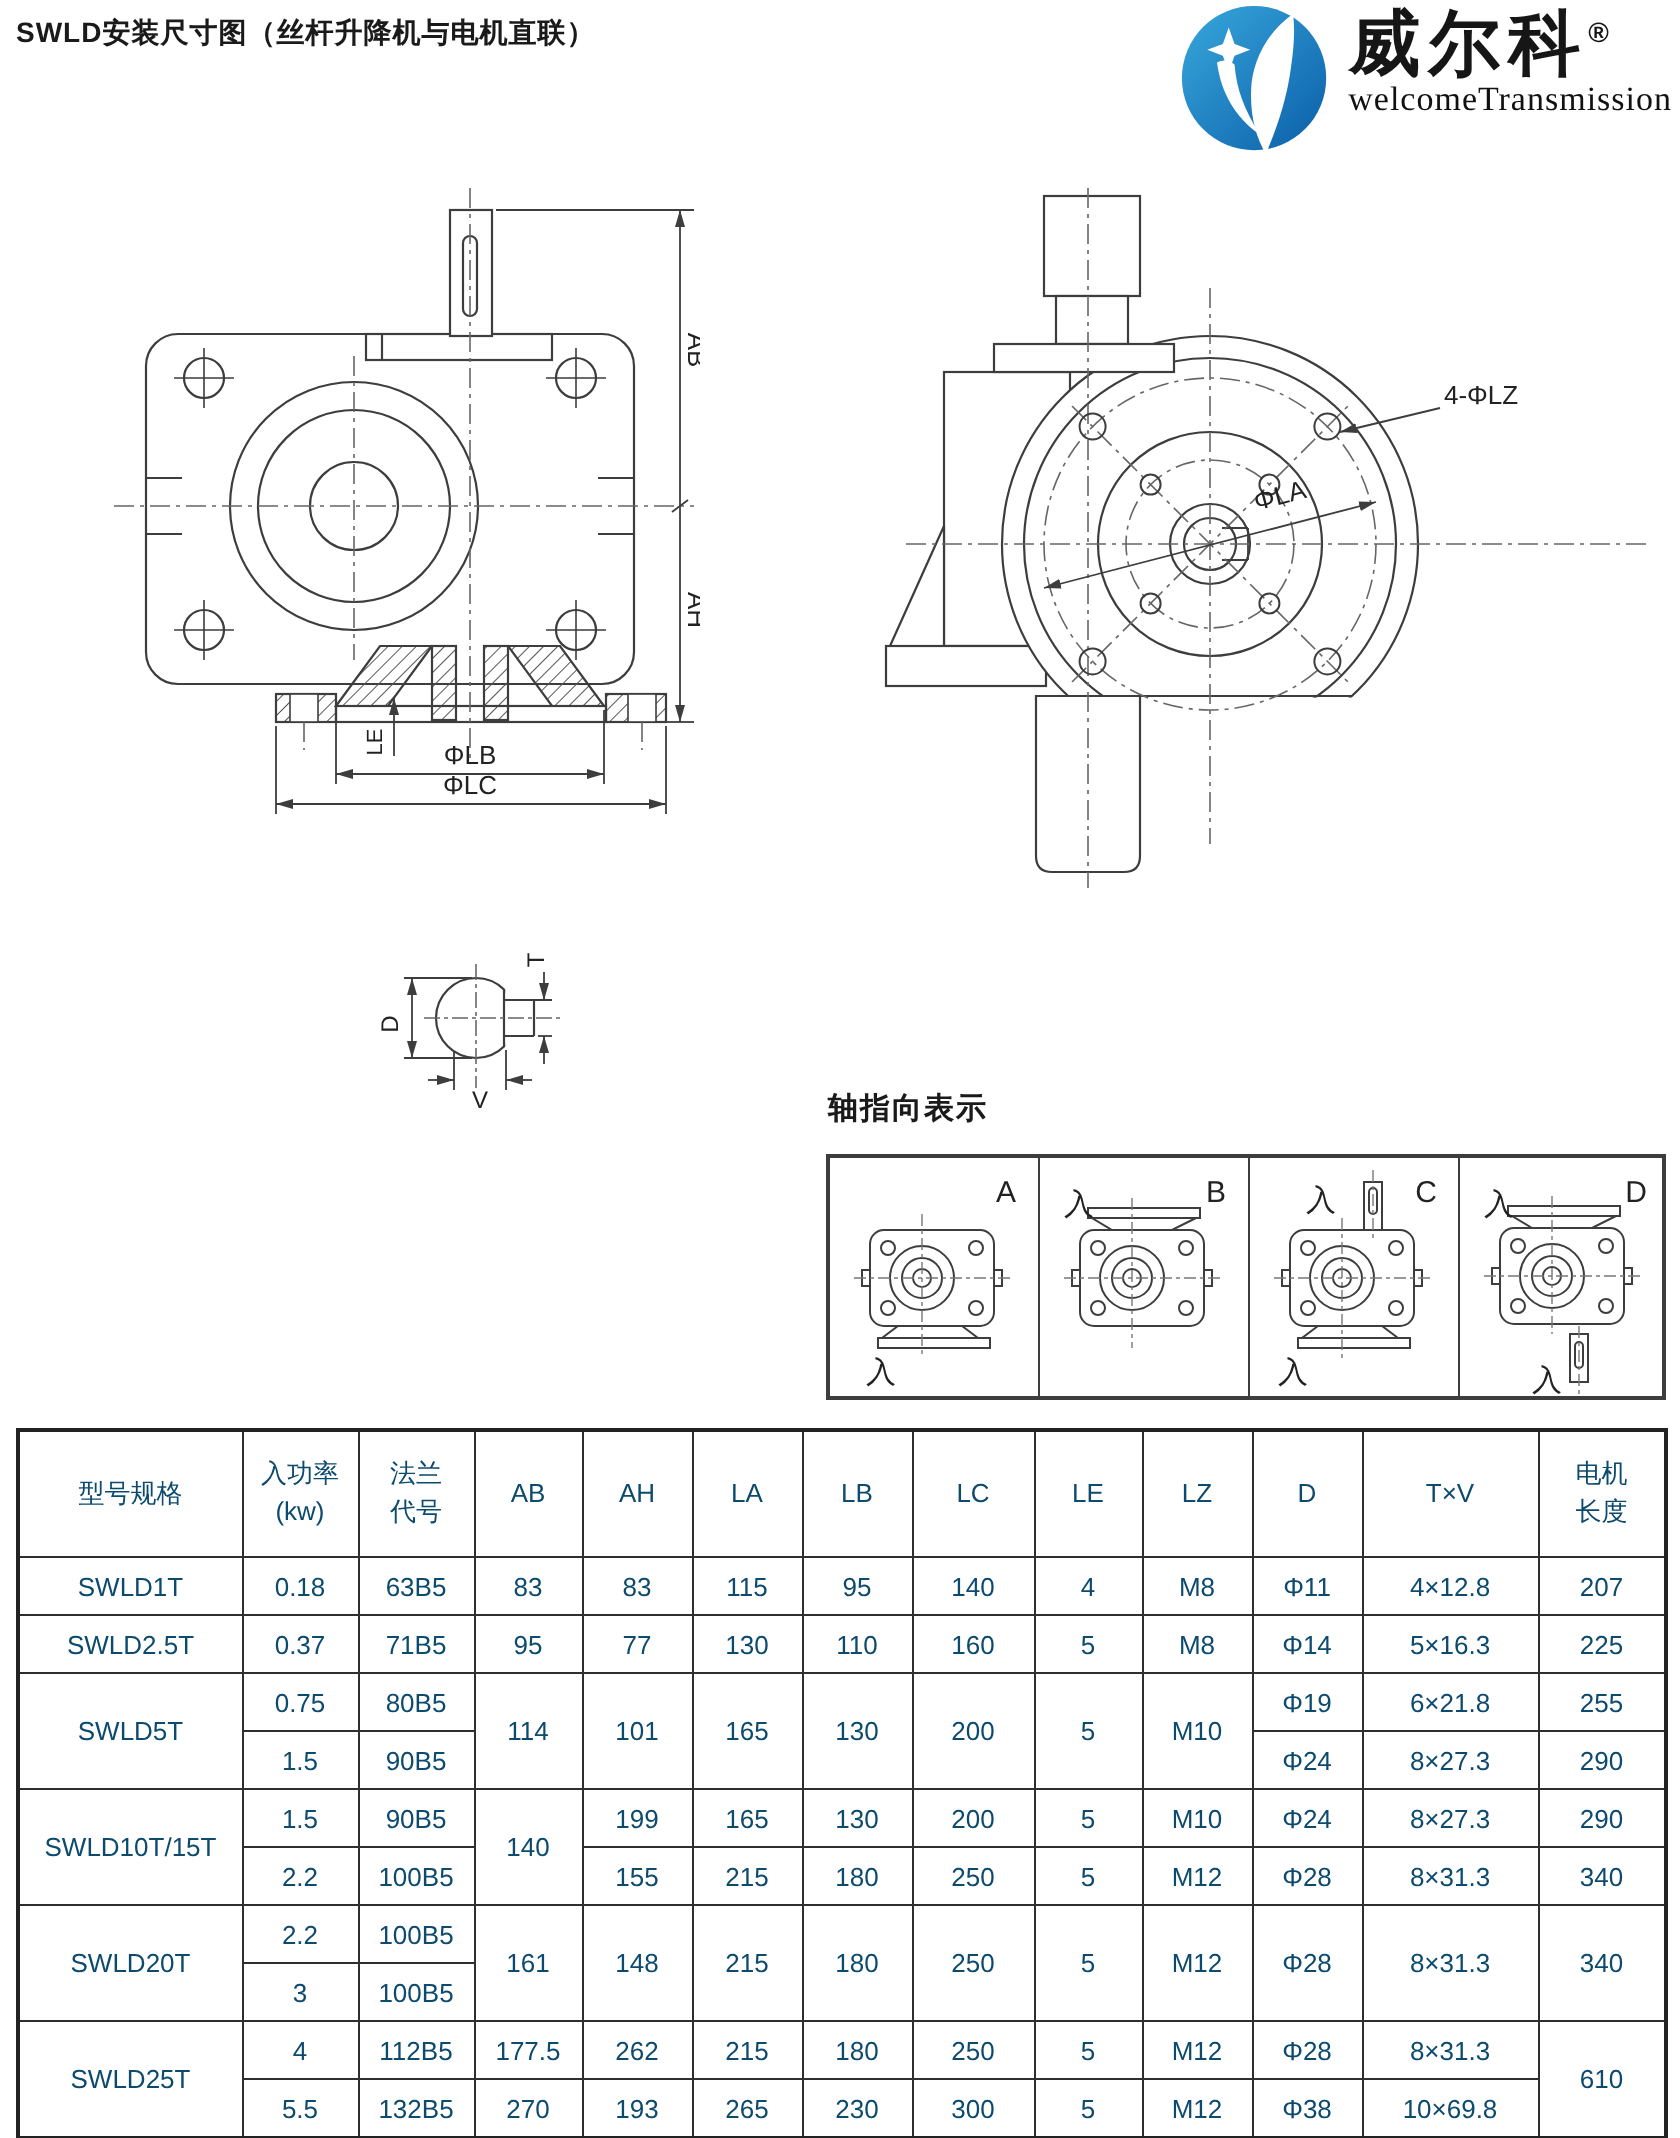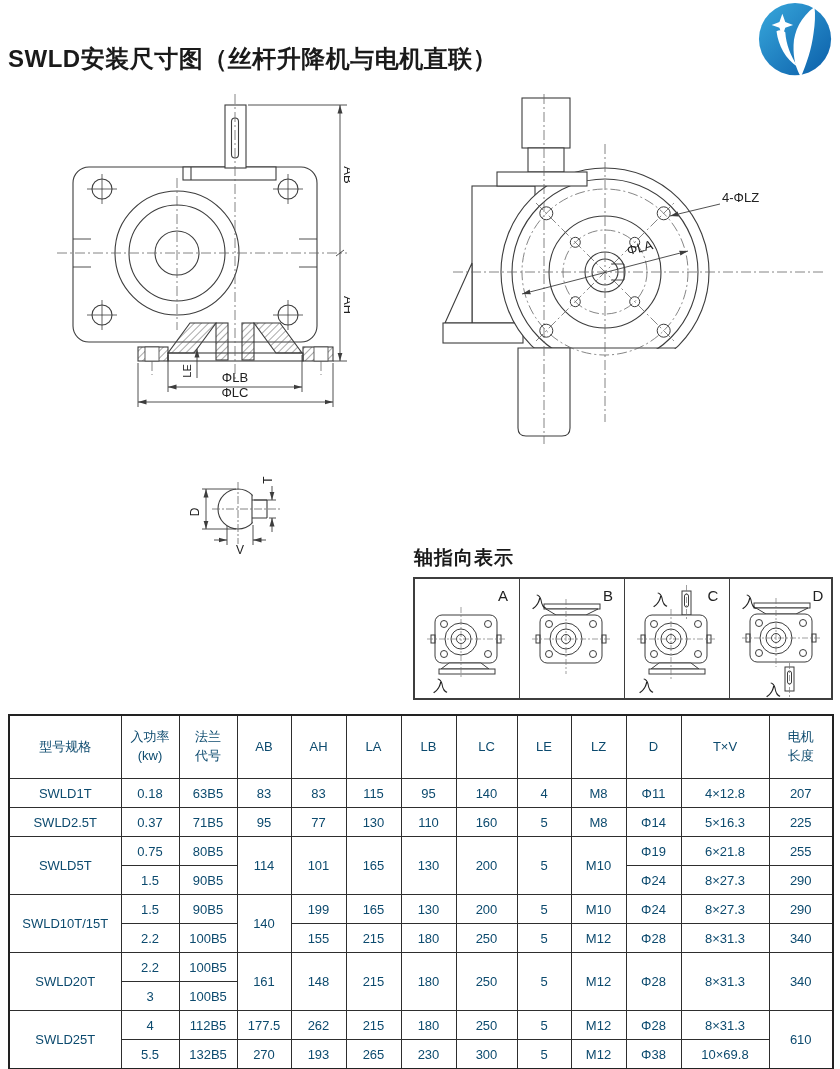--- a/index.html
+++ b/index.html
@@ -1,29 +1,29 @@
 <!DOCTYPE html>
 <html><head>
 <meta charset="utf-8">
 <style>
   html,body { margin:0; padding:0; background:#ffffff; }
   .page { position:relative; width:840px; height:1069px; background:#fff;
           font-family:"Liberation Sans", sans-serif; color:#1a1a1a; overflow:hidden; }
-  .page-title { position:absolute; left:8px; top:8px; font-size:24px; font-weight:bold; letter-spacing:.5px;margin-top:35px; }
+  .page-title { position:absolute; left:8px; top:8px; font-size:14px; font-weight:bold; letter-spacing:.5px; }
   
   .logo { position:absolute; right:4px; top:2px; display:flex; align-items:flex-start; }
   .logo-text { margin-left:6px; }
   .brand-row { font-size:36px; font-weight:bold; letter-spacing:4px; line-height:1.1; color:#161616; white-space:nowrap; }
   .brand-row sup { font-size:14px; letter-spacing:0; vertical-align:super; }
   .logo-sub { font-family:"Liberation Serif", serif; font-size:17px; color:#111; margin-top:-2px; letter-spacing:.5px; }
   
   .drw { position:absolute; }
   svg text { font-family:"Liberation Sans", sans-serif; }
   
-  .axis-title { position:absolute; left:414px; top:545px; font-size:19px; font-weight:bold; letter-spacing:1px; }
+  .axis-title { position:absolute; left:414px; top:545px; font-size:15px; font-weight:bold; letter-spacing:1px; }
   .axis-box { position:absolute; left:413px; top:577px; width:420px; height:123px;
               border:2px solid #3d3d3d; box-sizing:border-box; display:flex; }
   .axis-cell { flex:1 1 0; border-right:1px solid #3d3d3d; position:relative; }
   .axis-cell:last-child { border-right:none; }
   
   .spec-table { position:absolute; left:8px; top:714px; width:824px; border-collapse:collapse;
                 table-layout:fixed; font-size:13px; text-align:center; color:#0c4a6e; }
   .spec-table, .spec-table th, .spec-table td { border:1px solid #2e2e2e; }
   .spec-table { border:2px solid #222; }
   .spec-table th { height:62px; font-weight:normal; padding:0; line-height:1.45; }
@@ -42,20 +42,24 @@
         <linearGradient id="lg" x1="0" y1="0" x2="1" y2="1">
           <stop offset="0" stop-color="#38a8dc"></stop>
           <stop offset="1" stop-color="#0b5ea9"></stop>
         </linearGradient>
       </defs>
       <circle cx="40" cy="38" r="37" fill="url(#lg)"></circle>
       <path d="M60,5 C46,15 39,30 38.5,44 C38,58 41,68 46,77 C52,63 57,48 59,32 C60.5,22 61,13 60,5 Z" fill="#fff"></path>
       <path d="M21,30 C23,45 30,58 43,67 C35,54 31,44 30,31 C27,28.5 23.5,28.5 21,30 Z" fill="#fff"></path>
       <path d="M27,12 L30,20.5 L38,23.5 L30,26.5 L27,35 L24,26.5 L16,23.5 L24,20.5 Z" fill="#fff"></path>
     </svg>
+    <div class="logo-text">
+      <div class="brand-row"><span>威尔科</span><sup>®</sup></div>
+      <div class="logo-sub">welcomeTransmission</div>
+    </div>
   </div>
 
   <svg class="drw" style="left:45px; top:90px;" width="305" height="330" viewBox="0 0 305 330">
     <defs>
       <pattern id="fv-h" patternUnits="userSpaceOnUse" width="5" height="5" patternTransform="rotate(45)">
         <line x1="0" y1="0" x2="0" y2="5" stroke="#555" stroke-width="1"></line>
       </pattern>
       <marker id="fv-ar" markerUnits="userSpaceOnUse" markerWidth="9" markerHeight="7" refX="8.5" refY="3.5" orient="auto">
         <path d="M8.5,3.5 L0,1 L0,6 Z" fill="#3d3d3d"></path>
       </marker>

